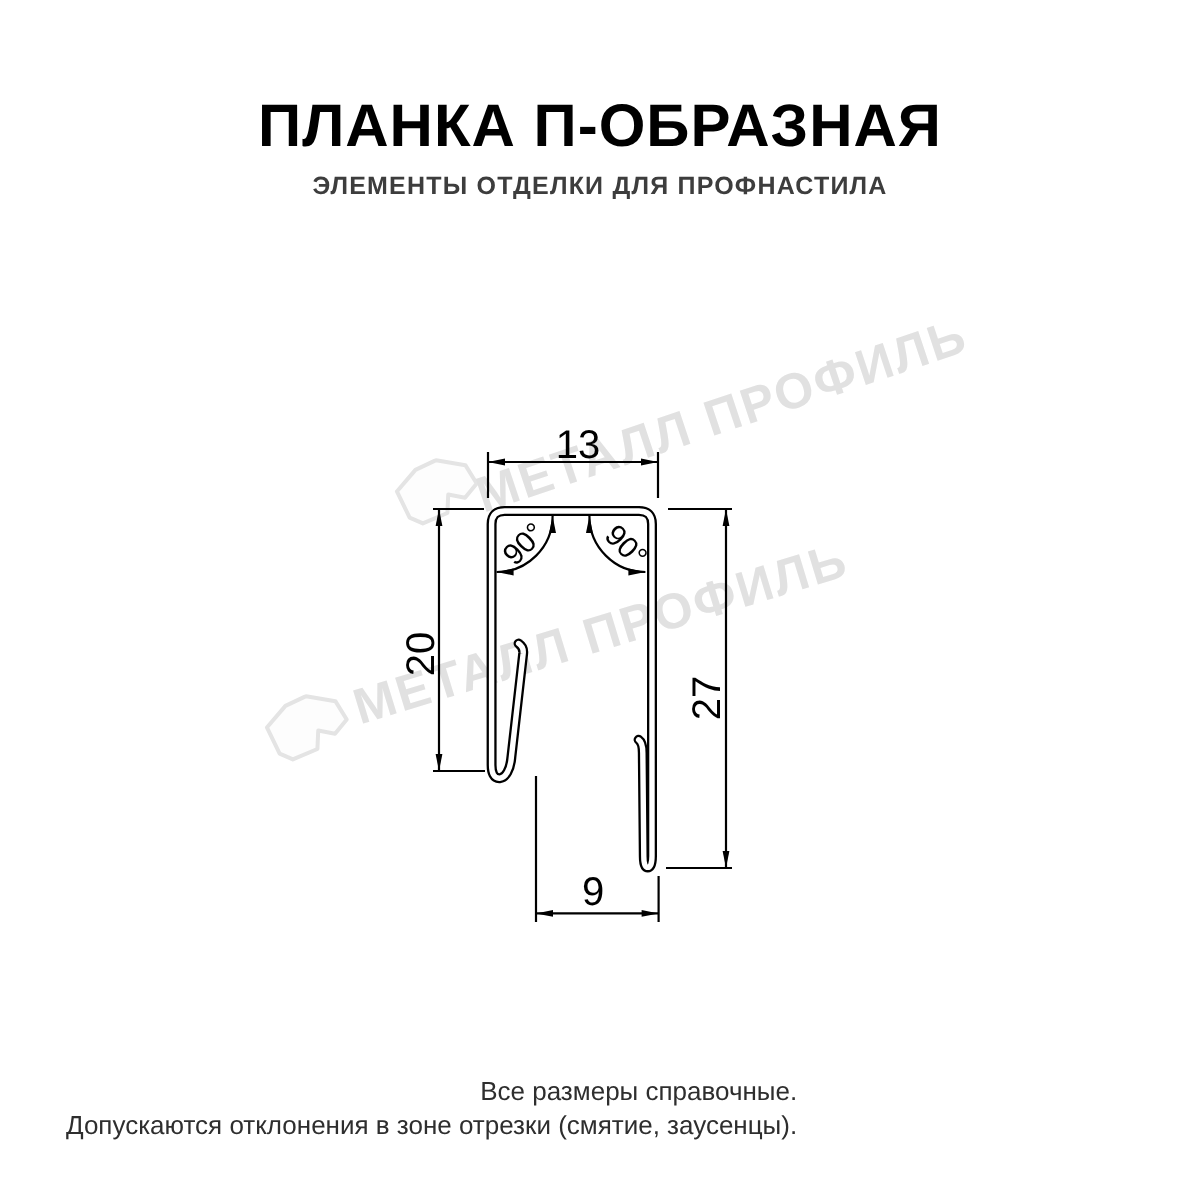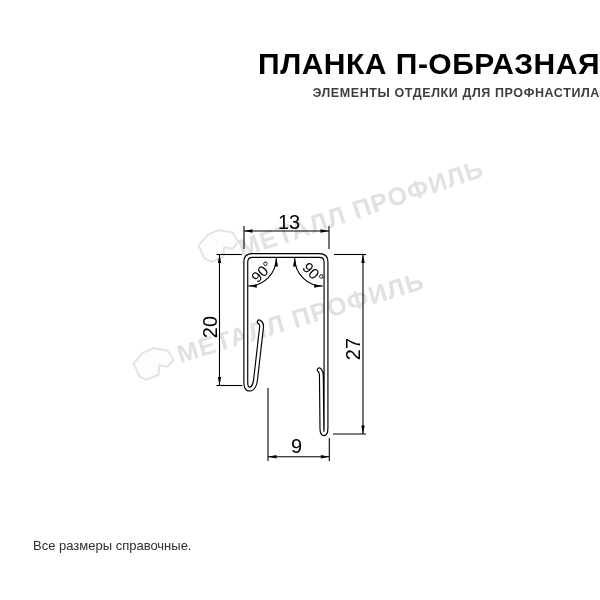--- a/index.html
+++ b/index.html
@@ -2,21 +2,21 @@
 <html><head>
 <meta charset="utf-8">
 <style>
   html,body { margin:0; padding:0; }
   body {
     width:600px; height:600px; position:relative; overflow:hidden;
     background:#ffffff;
     font-family:"Liberation Sans", sans-serif;
   }
   
-  .header { position:absolute; top:50px; left:0; width:600px; text-align:right; z-index:3; }
+  .header { position:absolute; top:50px; left:0; width:600px; text-align:center; z-index:3; }
   .title-line {
     font-size:30px; font-weight:700; color:#000000;
     line-height:27px; letter-spacing:0.5px; white-space:nowrap;
   }
   .subtitle {
     margin-top:9px; font-size:12.5px; font-weight:700; color:#3d3d3d;
     letter-spacing:0.6px; white-space:nowrap;
   }
   
   .wm-text {
@@ -134,13 +134,14 @@
   <g>
     <path d="M 294.7 258 A 28 28 0 0 0 322.7 286" fill="none" stroke="#000000" stroke-width="1.1"></path>
     <polygon points="294.7,258 293,266.5 296.4,266.5"></polygon>
     <polygon points="322.7,286 314.2,284.3 314.2,287.7"></polygon>
     <text class="angle-num" x="313" y="278" text-anchor="middle" transform="rotate(45 313 273)">90°</text>
   </g>
 </svg>
 
 <div class="notes">
   <div>Все размеры справочные.</div>
+  <div>Допускаются отклонения в зоне отрезки (смятие, заусенцы).</div>
 </div>
 
 </body></html>

